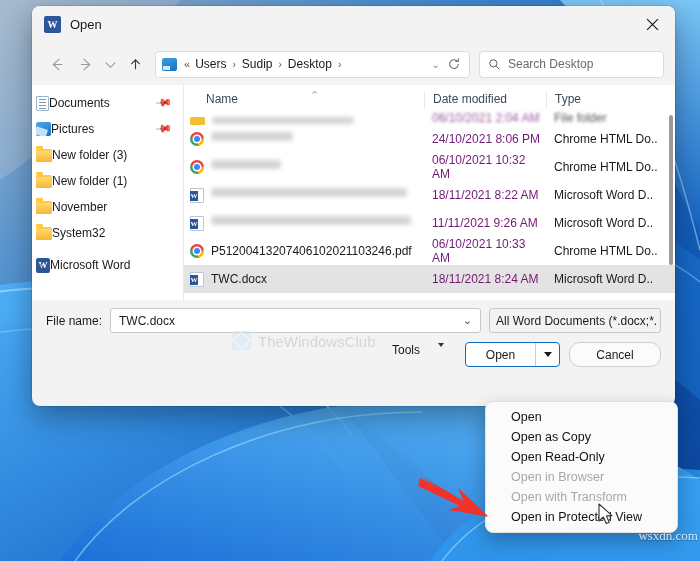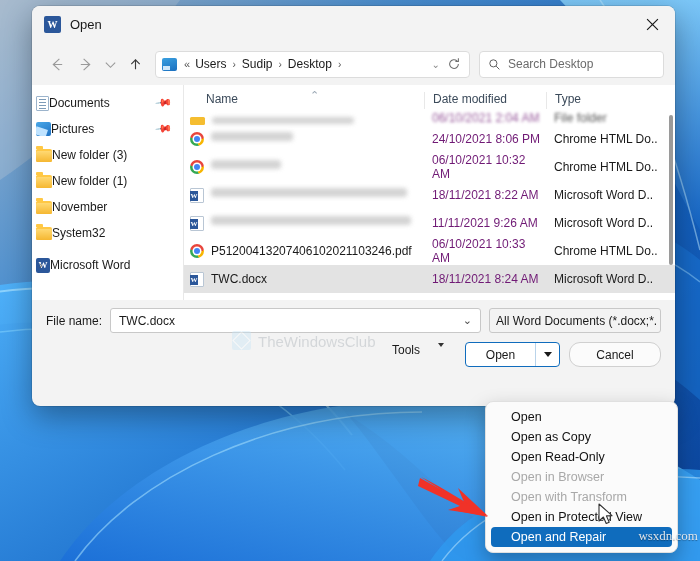--- a/index.html
+++ b/index.html
@@ -584,21 +584,20 @@
   </div>
 </div>
 
 <div id="menu">
   <div class="mi" style="height:20px">Open</div>
   <div class="mi">Open as Copy</div>
   <div class="mi" style="margin-top:0px">Open Read-Only</div>
   <div class="mi disabled">Open in Browser</div>
   <div class="mi disabled">Open with Transform</div>
   <div class="mi">Open in Protected View</div>
-  <div class="mi active">Open and Repair</div>
 </div>
 
 <div id="arrow">
   <svg width="76" height="52" viewBox="0 0 76 52" xmlns="http://www.w3.org/2000/svg">
     <path d="M2 6 L46 30 L40 16 L70 44 L30 38 L42 34 L0 14 Z" fill="#f03228"></path>
     <path d="M3 5 C 20 13, 48 30, 70 45 L 40 39 L 47 33 Z" fill="#f03228"></path>
   </svg>
 </div>
 
 <div id="cursor">

